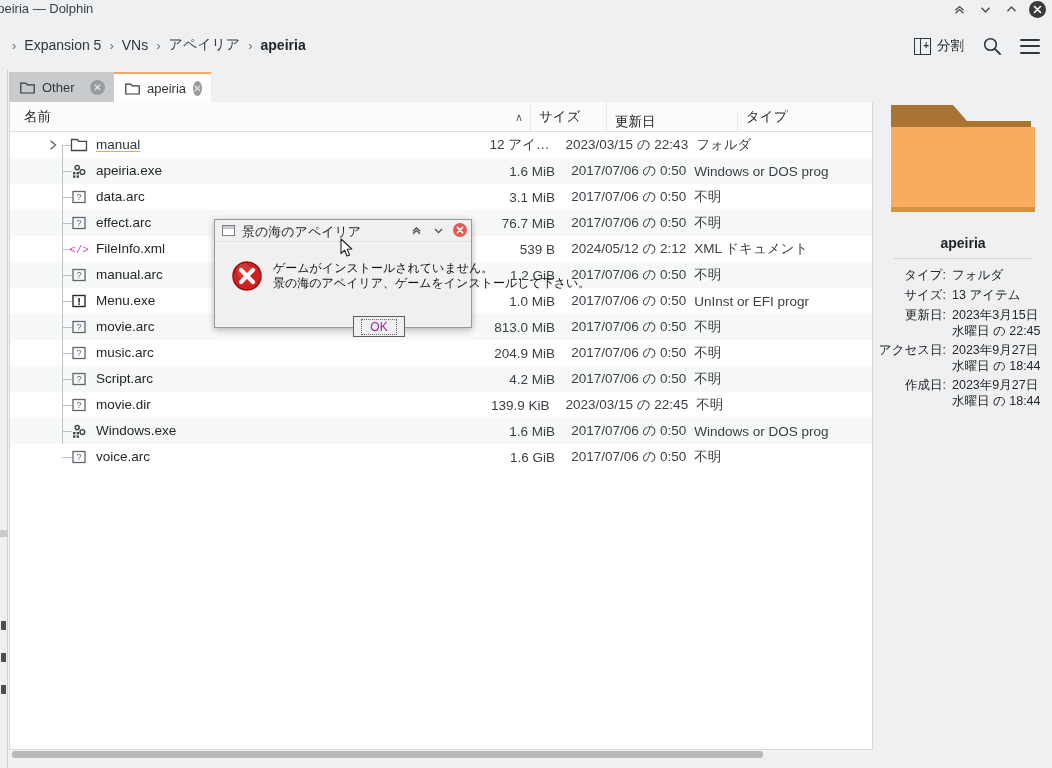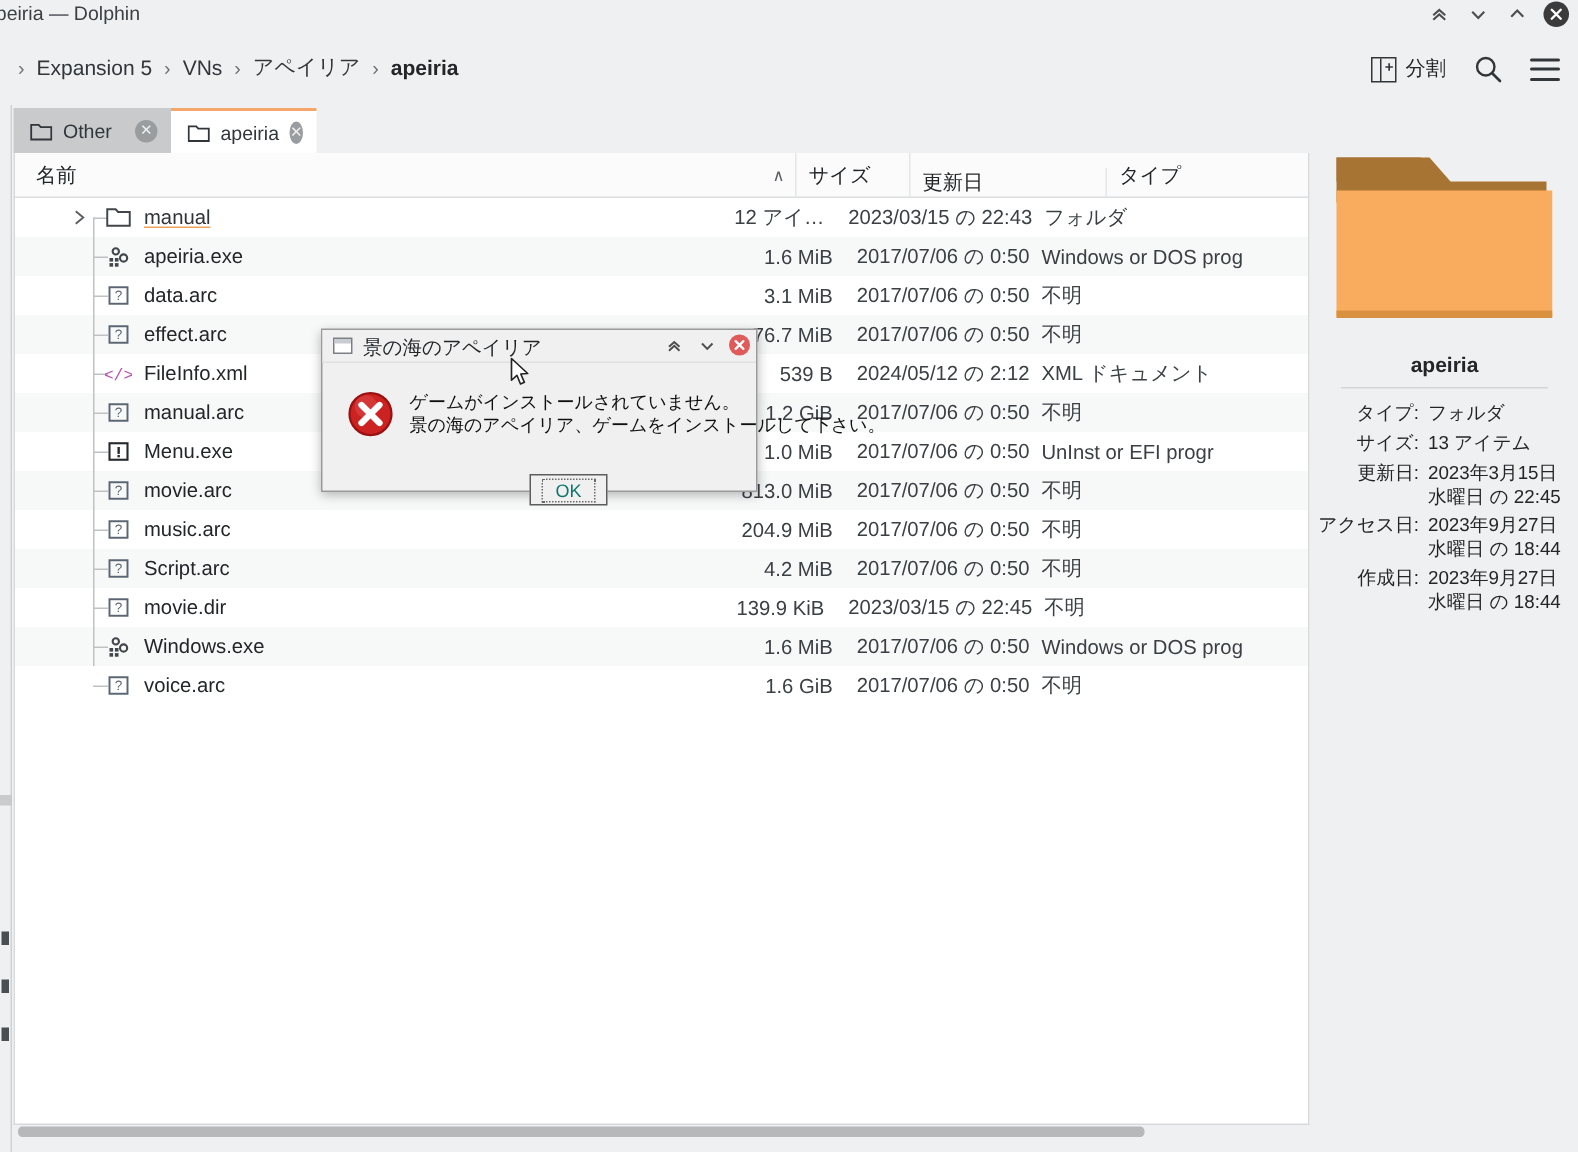--- a/index.html
+++ b/index.html
@@ -109,40 +109,40 @@
             font-size: 14px; font-weight: bold; color: #232629; }
   .ipdiv { position: absolute; left: 20px; top: 188px; width: 138px; height: 1px; background: #d4d6d8; }
   .iptable { position: absolute; left: 0; top: 197px; width: 189px; }
   .iprow { display: flex; margin-bottom: 3px; }
   .ipkey { width: 78px; text-align: right; padding-right: 6px; font-size: 12.5px; color: #232629; white-space: nowrap; }
   .ipval { width: 98px; font-size: 12.5px; color: #232629; line-height: 16px; }
   .ipval .l2 { display: block; }
 
   
   .dlg {
-    position: absolute; left: 214px; top: 219px; width: 291px; height: 109px;
+    position: absolute; left: 214px; top: 219px; width: 258px; height: 109px;
     background: #f0f0f0; border: 1px solid #9a9a9a;
     box-shadow: 0 2px 7px rgba(0,0,0,0.28);
     font-family: "Liberation Sans", "DejaVu Sans", sans-serif;
   }
   .dlgbar { position: relative; height: 22px; background: #f0f0f0; border-bottom: 1px solid #e0e0e0; }
   .dlgico { position: absolute; left: 7px; top: 5px; width: 13px; height: 11px; border: 1.5px solid #7b7f83; background: #fff; }
   .dlgico:before { content:""; position:absolute; left:0; right:0; top:0; height: 3px; background: #c9ccd0; }
   .dlgtitle { position: absolute; left: 27px; top: 3px; font-size: 13px; color: #232629; white-space: nowrap; }
   .dlgbtns { position: absolute; right: 4px; top: 3px; display: flex; align-items: center; gap: 8px; }
   .dlgbtn { width: 14px; height: 14px; display: flex; align-items: center; justify-content: center; color: #4d4d4d; }
   .dlgclose { width: 14px; height: 14px; border-radius: 50%; background: #e05a5a; color: #fff;
               font-size: 9px; font-weight: bold; }
   .dlgbody { position: relative; height: 86px; }
   .erricon { position: absolute; left: 16px; top: 18px; width: 32px; height: 32px; }
   .dlgmsg { position: absolute; left: 58px; top: 19px; font-size: 12px; color: #101010; line-height: 15px; white-space: nowrap; }
   .okbtn {
     position: absolute; left: 138px; top: 74px; width: 52px; height: 21px;
     background: #f0f0f0; border: 1.5px solid #5d5d5d; display: flex; align-items: center; justify-content: center;
-    font-size: 12px; color: #0f766e;
+    font-size: 12px; color: #a21caf;
   }
   .okbtn .inner { border: 1px dotted #6a6a6a; padding: 0 8px; line-height: 14px; }
   .cursor { position: absolute; left: 340px; top: 238px; width: 14px; height: 20px; }
 </style>
 </head>
 <body>
 
 <div id="app">
 
   <div class="titlebar">

